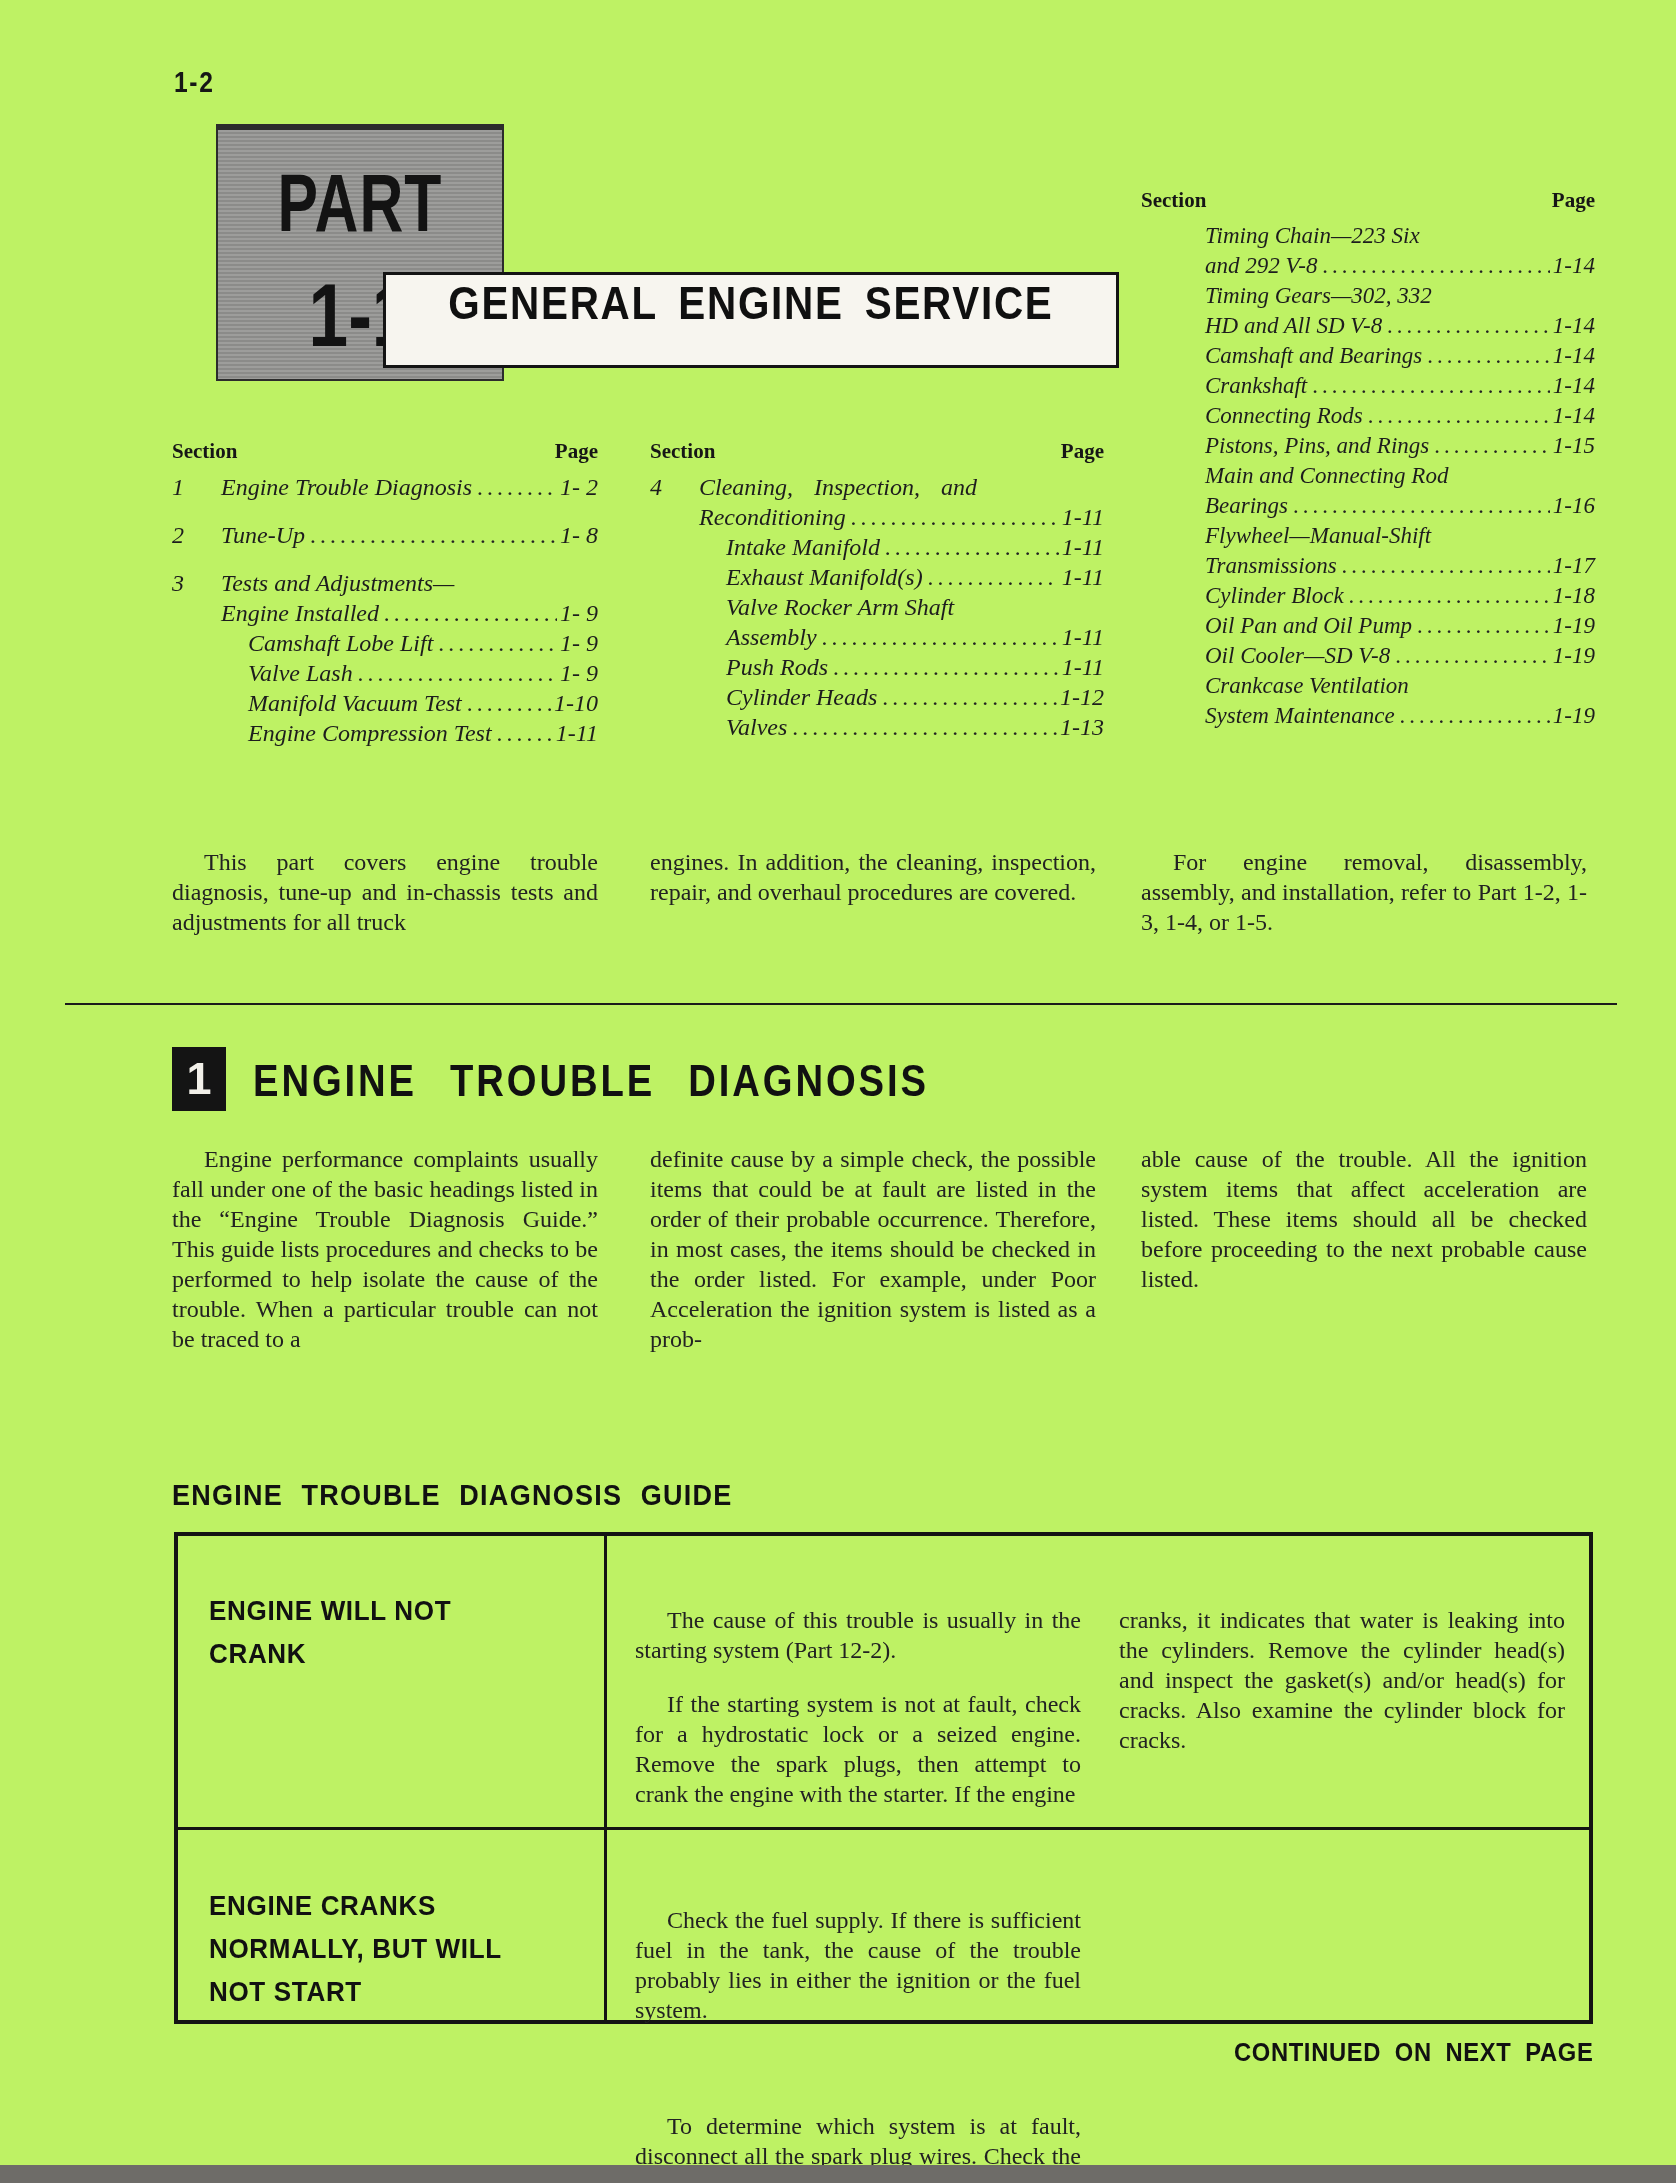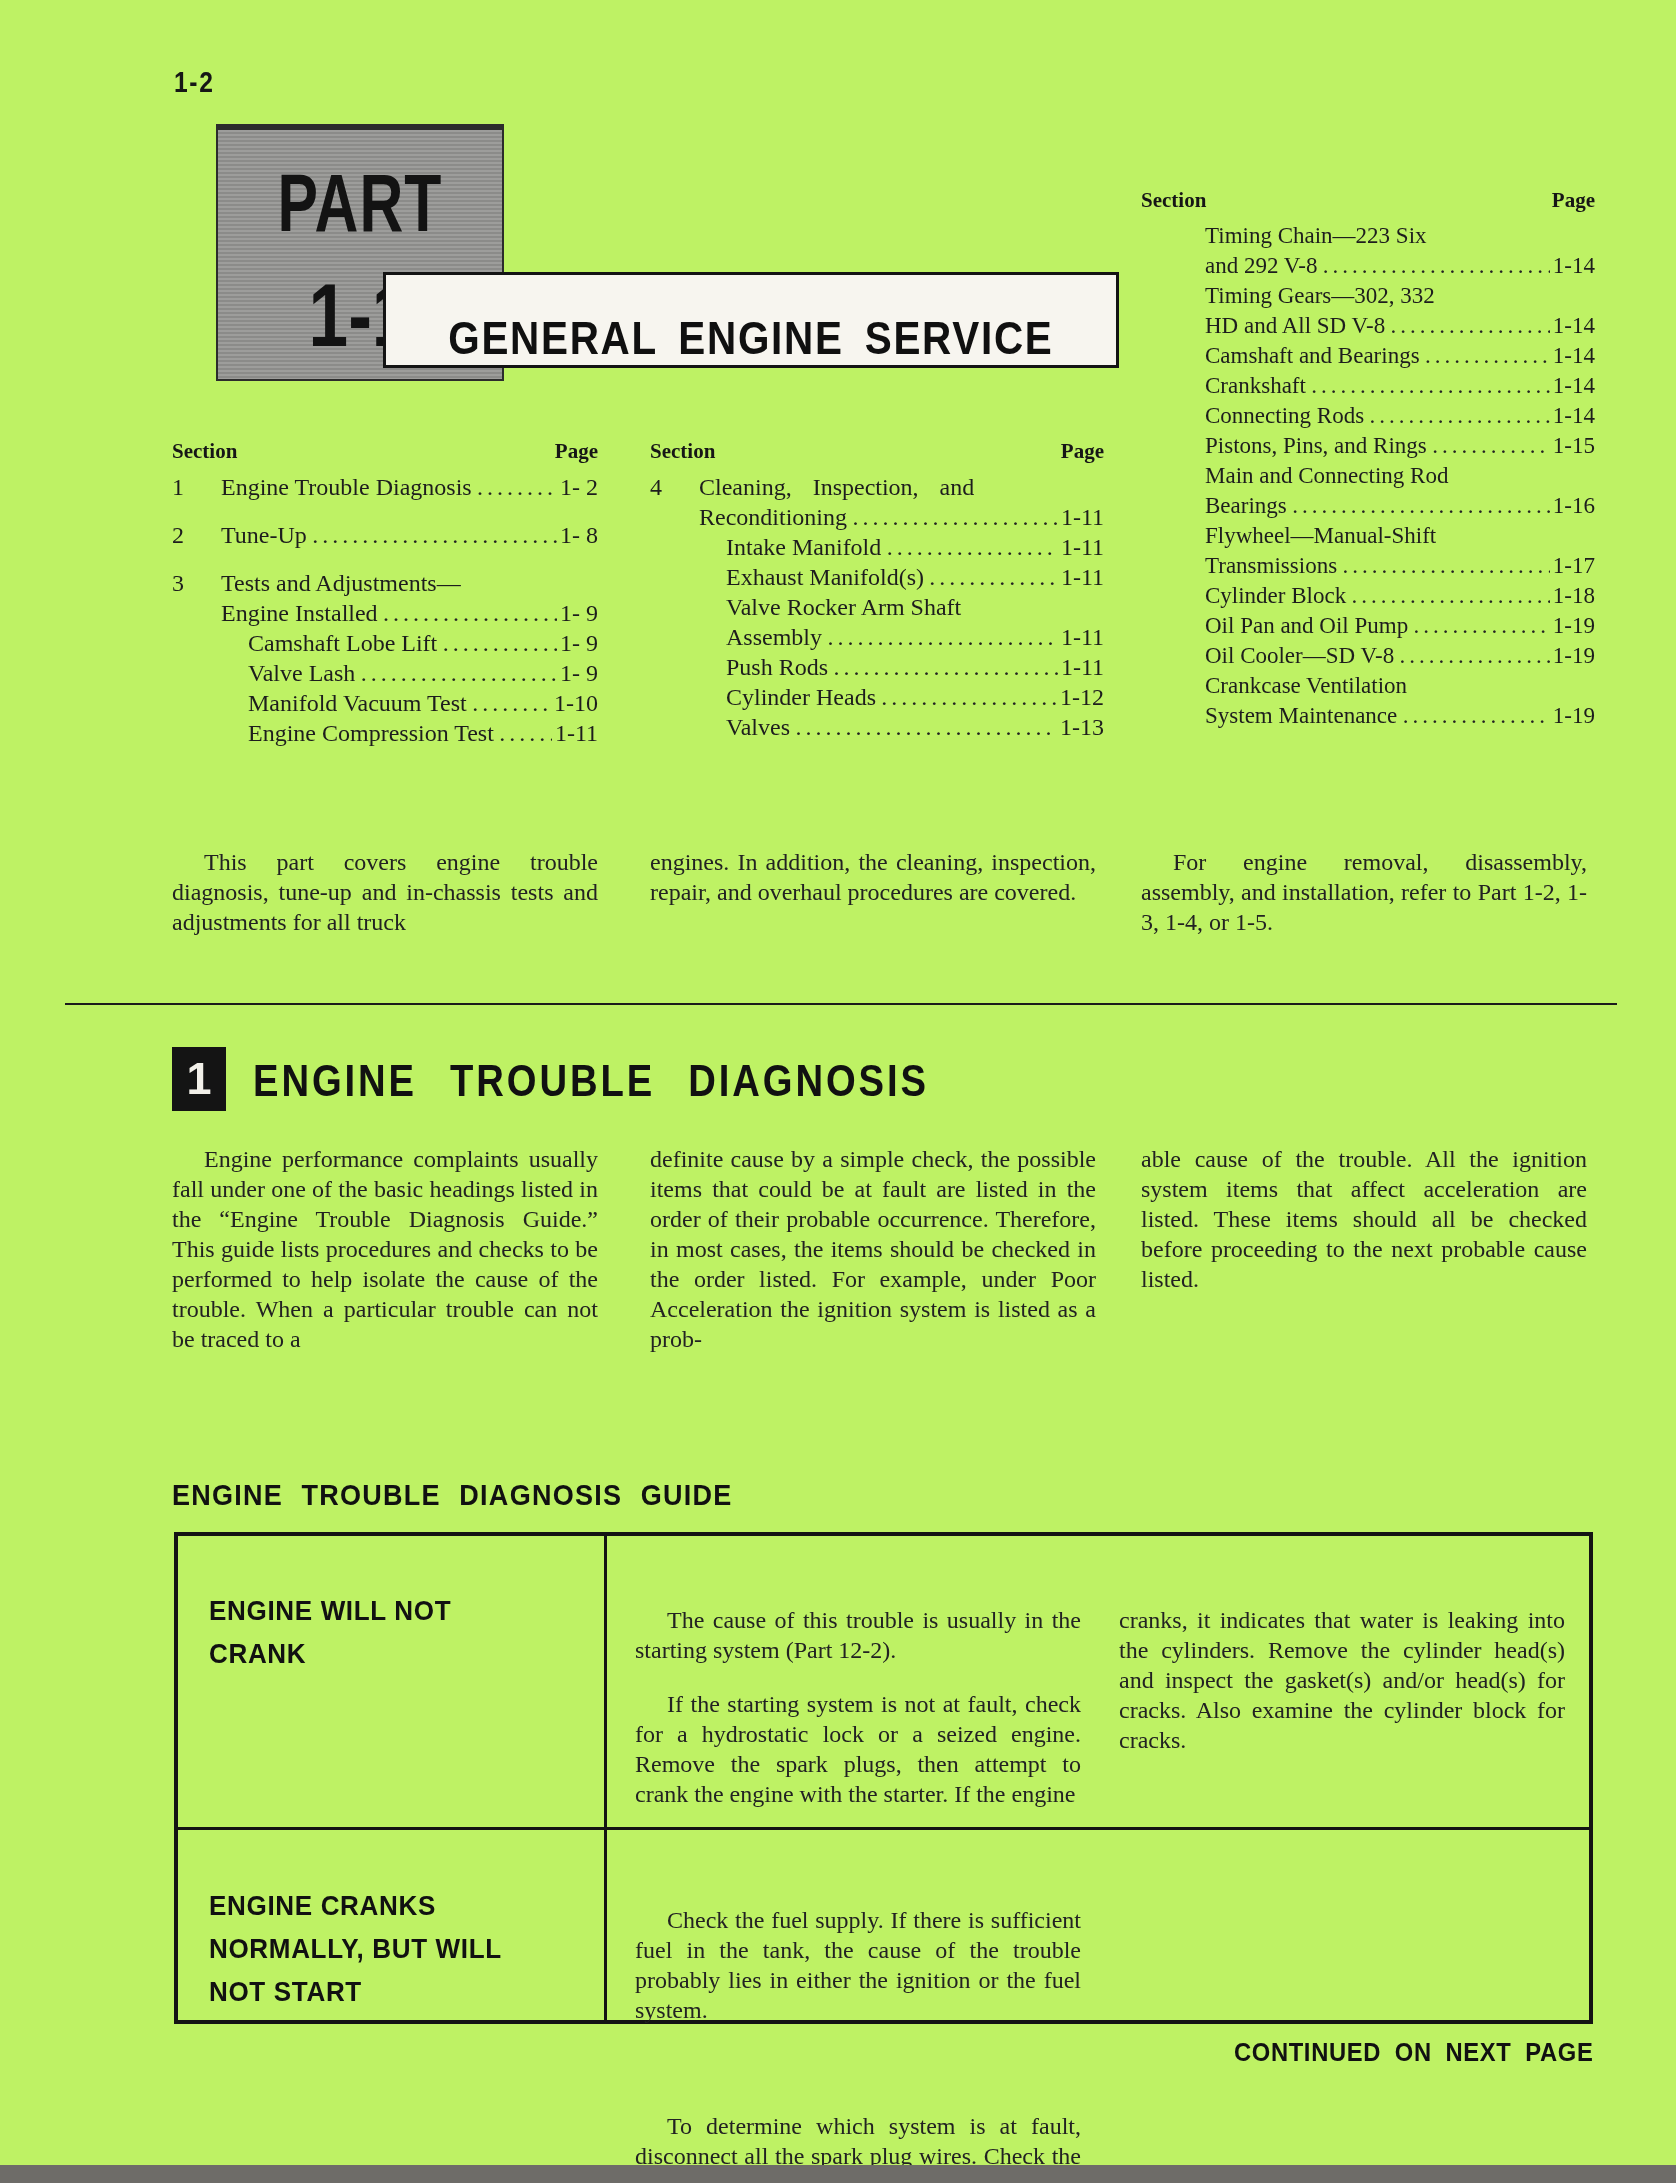--- a/index.html
+++ b/index.html
@@ -31,35 +31,35 @@
   }
   .part-number {
     position:absolute; left:0; right:0; top:141px; text-align:center;
     font-family:"Liberation Sans", sans-serif; font-weight:700;
     font-size:89px; color:#131313; transform:scaleX(.8); line-height:1;
   }
 
   .title-box {
     position:absolute; left:383px; top:272px; width:736px; height:96px;
     background:#f7f5ef; border:3.4px solid #141414; box-sizing:border-box;
-    display:flex; align-items:flex-end; justify-content:center;
+    display:flex; align-items:flex-start; justify-content:center;
   }
   .title-box .t {
     font-family:"Liberation Sans", sans-serif; font-weight:700;
     font-size:47px; letter-spacing:2px; word-spacing:9.5px; white-space:nowrap;
     transform:scaleX(.86); color:#101010;
   }
 
   
   .toc-col { position:absolute; }
   .toc-head {
     display:flex; justify-content:space-between;
     font-weight:700; font-size:21px; margin-bottom:8px; color:#161616;
   }
-  .toc-line { display:flex; align-items:flex-end; font-size:24px; line-height:30px; }
+  .toc-line { display:flex; align-items:flex-end; font-size:24px; line-height:30px;font-style:italic; }
   .toc-col.right .toc-line { line-height:30px; font-size:23px; }
   .toc-num { flex:none; width:49px; }
   .toc-text { flex:none; white-space:nowrap; }
   .toc-text.wide { word-spacing:15px; }
   .dots { flex:1 1 auto; overflow:hidden; white-space:nowrap; letter-spacing:4px; margin:0 2.7px 0 5.4px; color:#222; }
   .toc-page { flex:none; white-space:nowrap; text-align:right; }
   .gap { margin-top:18px; }
   .cont1 { padding-left:49px; }
   .sub { padding-left:76px; }
   .rind { padding-left:64px; }

